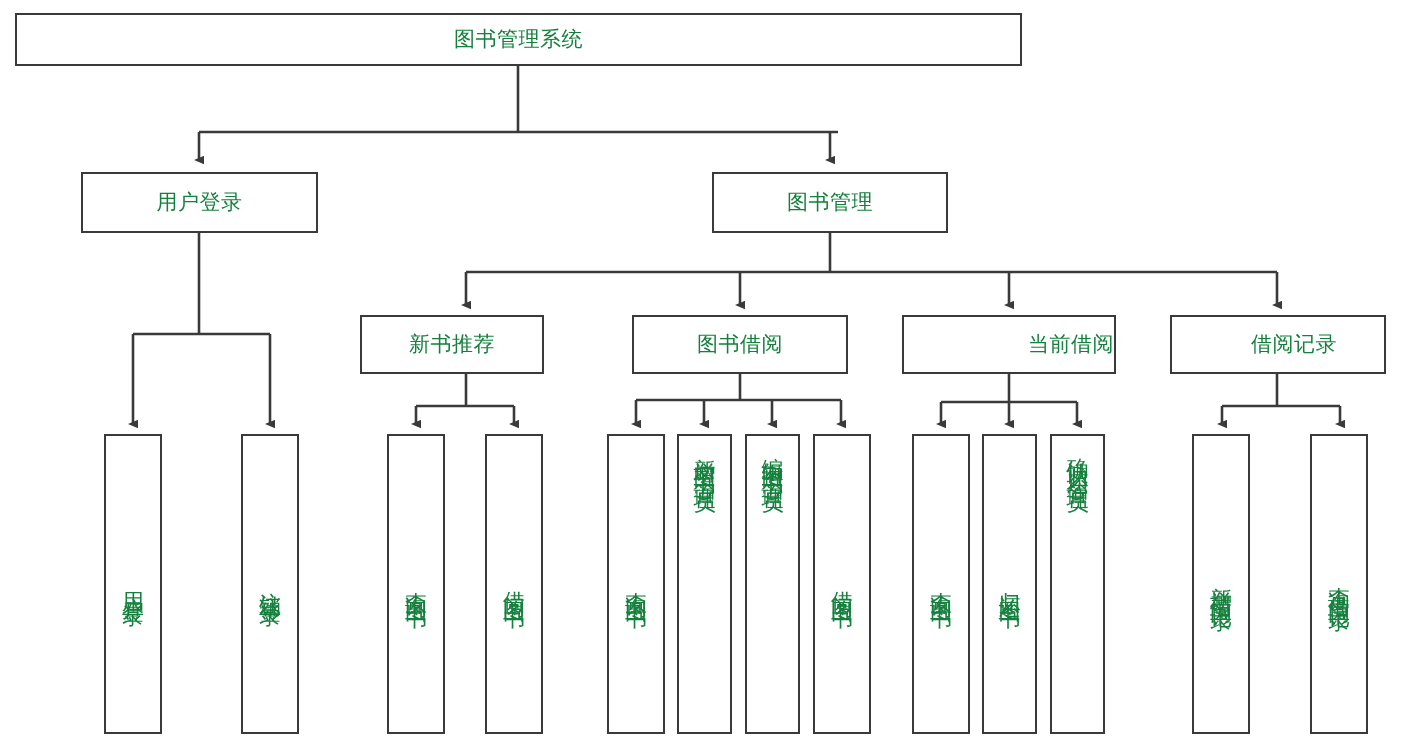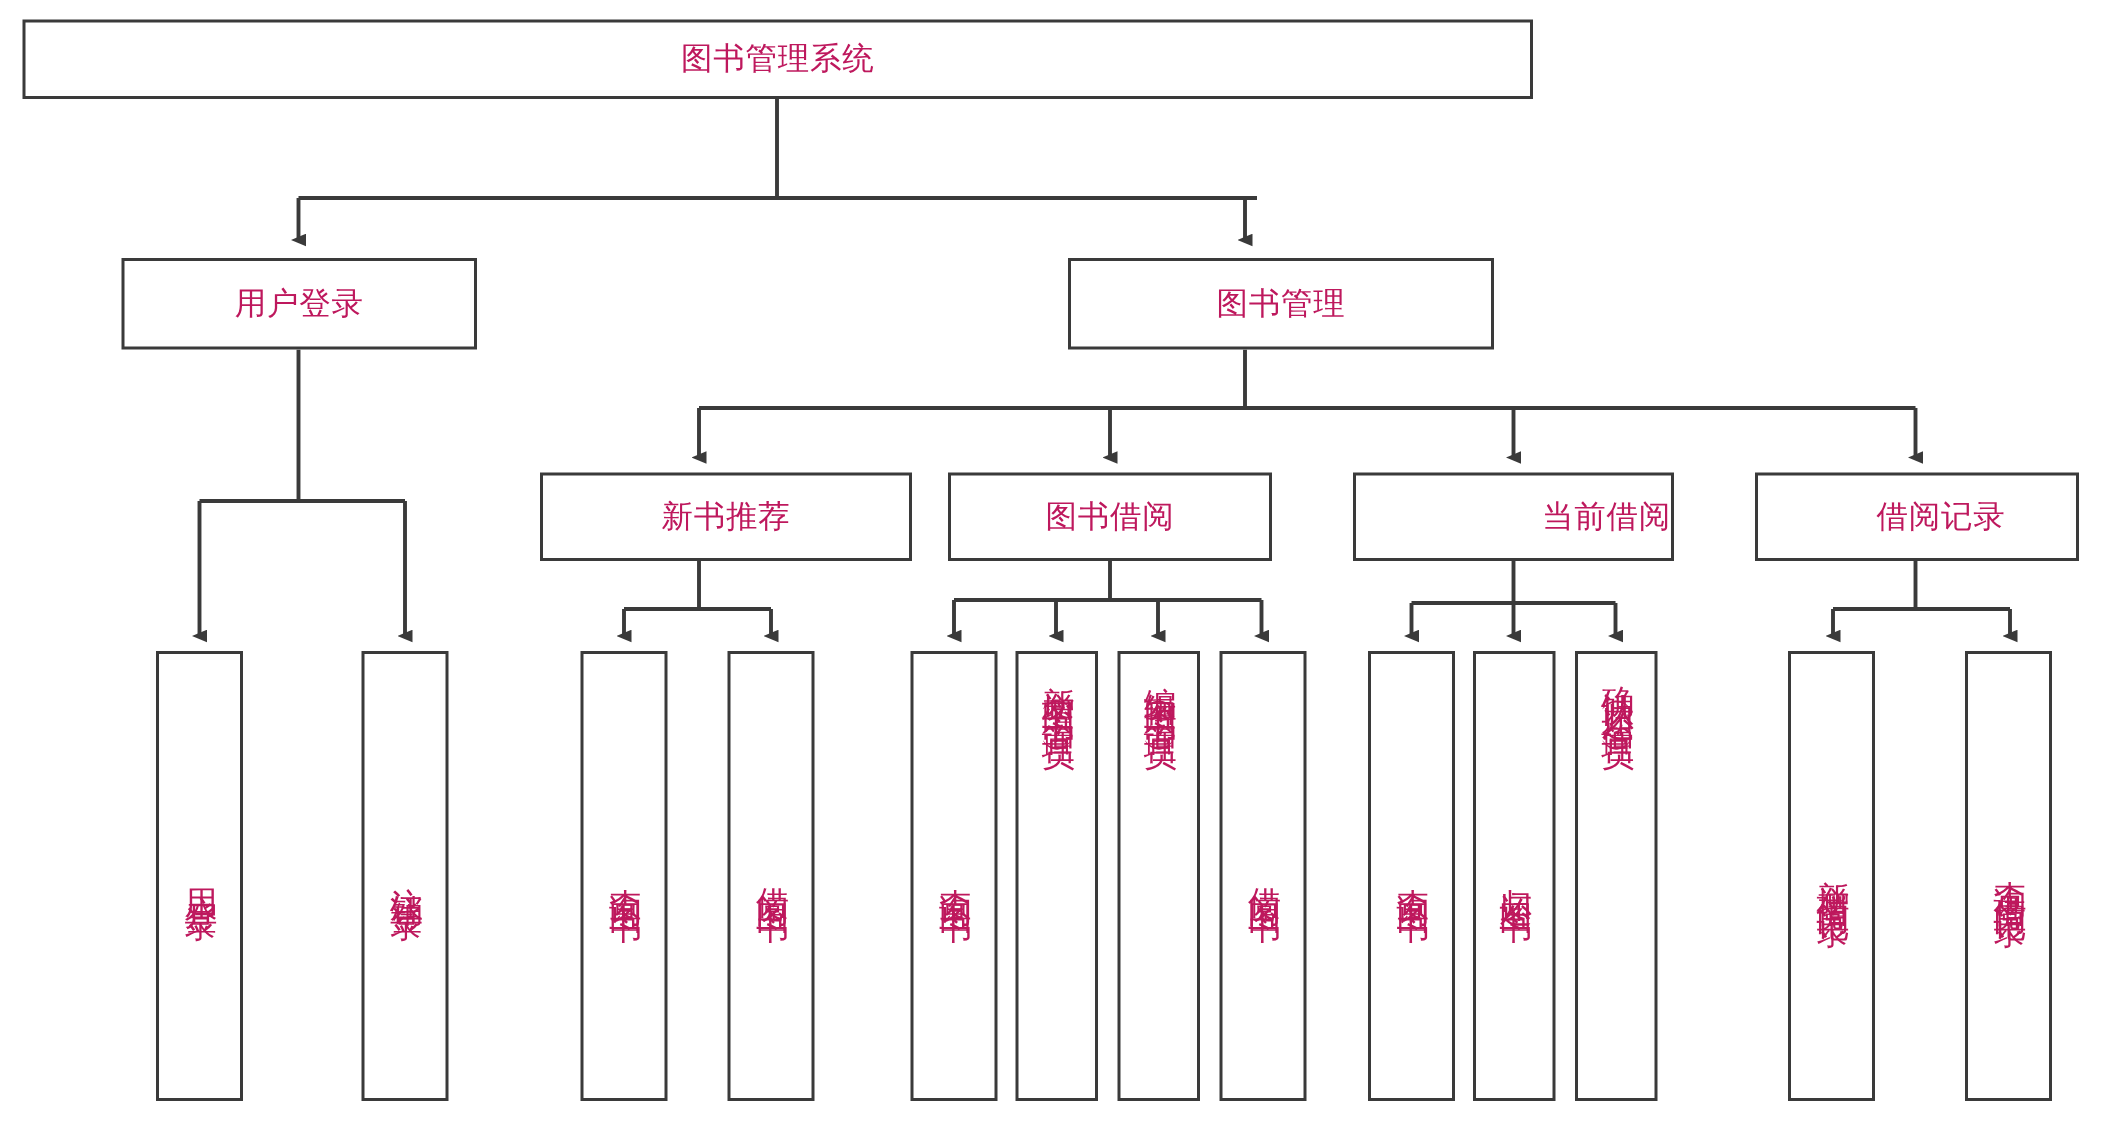--- a/index.html
+++ b/index.html
@@ -33,21 +33,21 @@
     border: 2px solid #3a3a3a;
     display: flex;
     align-items: center;
     justify-content: center;
     color: #2b2b2b;
   }
   .node .node-label {
     display: block;
     text-align: center;
     line-height: 1.18;
-    color: #be185d;
+    color: #15803d;
     letter-spacing: 0.5px;
   }
   
   .node.horiz .node-label {
     font-size: 21px;
     white-space: nowrap;
   }
   .node.root {
     border-width: 2px;
   }
@@ -138,25 +138,25 @@
   </svg>
 
   <div class="node horiz root" style="left:15px; top:13px; width:1007px; height:53px;">
     <span class="node-label">图书管理系统</span>
   </div>
 
   <div class="node horiz" style="left:81px; top:172px; width:237px; height:61px;">
     <span class="node-label">用户登录</span>
   </div>
 
-  <div class="node horiz" style="left:712px; top:172px; width:284px; height:61px;">
+  <div class="node horiz" style="left:712px; top:172px; width:236px; height:61px;">
     <span class="node-label">图书管理</span>
   </div>
 
-  <div class="node horiz" style="left:360px; top:315px; width:248px; height:59px;">
+  <div class="node horiz" style="left:360px; top:315px; width:184px; height:59px;">
     <span class="node-label">新书推荐</span>
   </div>
 
   <div class="node horiz" style="left:632px; top:315px; width:216px; height:59px;">
     <span class="node-label">图书借阅</span>
   </div>
 
   <div class="node horiz" style="left:902px; top:315px; width:214px; height:59px;justify-content:flex-end;">
     <span class="node-label">当前借阅</span>
   </div>

